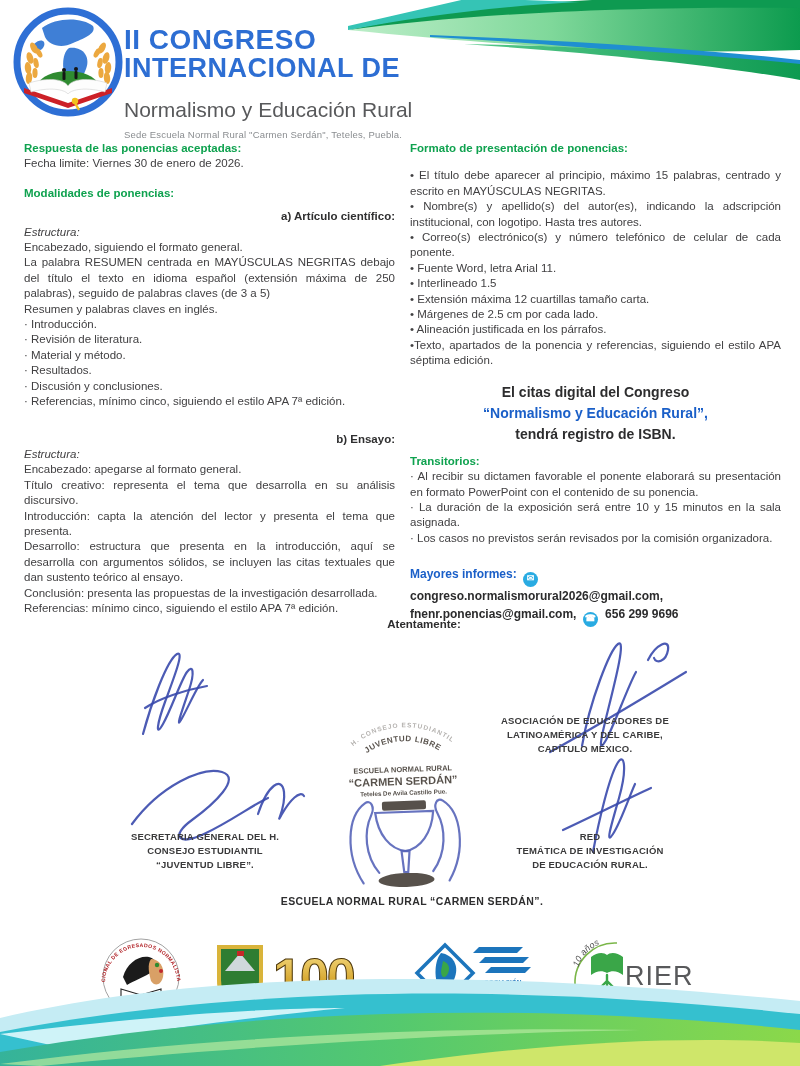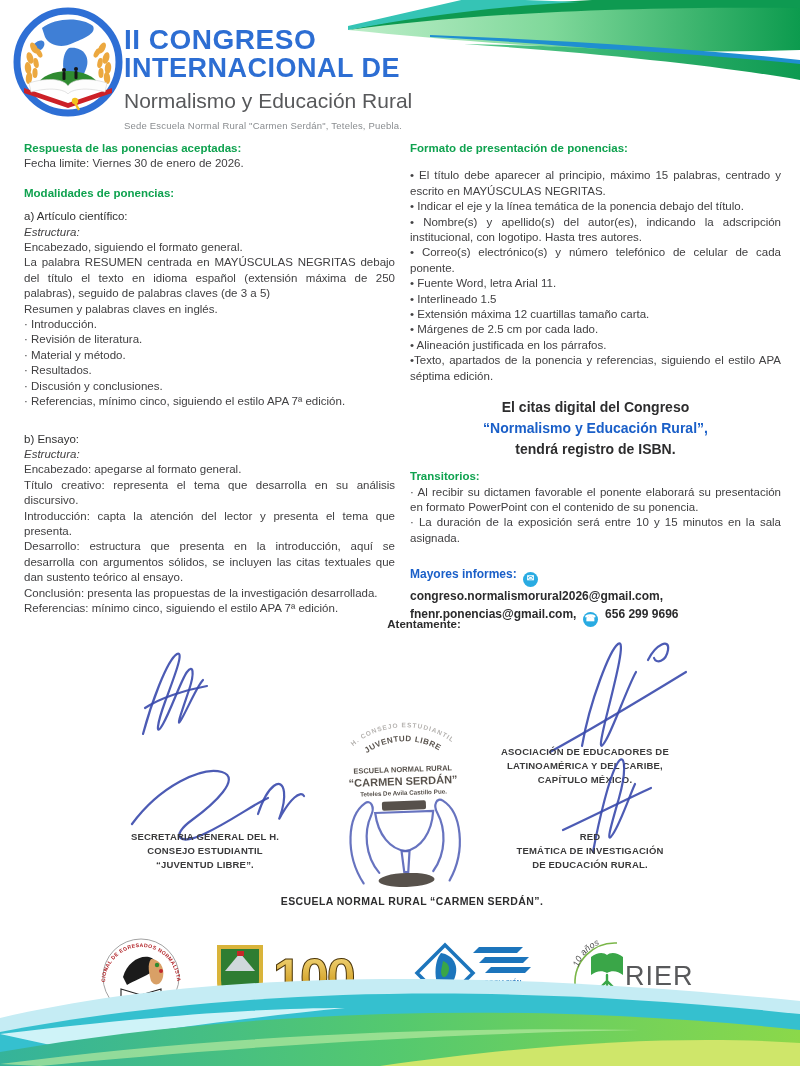--- a/index.html
+++ b/index.html
@@ -5,29 +5,29 @@
   html,body{margin:0;padding:0;}
   body{
     width:800px;height:1066px;position:relative;overflow:hidden;background:#ffffff;
     font-family:"Liberation Sans", sans-serif;color:#414042;
   }
   
   .logo-wrap{position:absolute;left:12px;top:4px;}
   .title-block{position:absolute;left:124px;top:26px;width:420px;}
   .title-l1{font-size:28px;font-weight:800;color:#2d6ed3;line-height:1.02;letter-spacing:.5px;}
   .title-l2{font-size:27px;font-weight:800;color:#2d6ed3;line-height:1.02;letter-spacing:.5px;}
-  .title-l3{font-size:21px;font-weight:400;color:#58595b;line-height:1.15;margin-top:7px;}
+  .title-l3{font-size:21px;font-weight:400;color:#58595b;line-height:1.15;margin-top:16px;}
   .title-sub{font-size:9.5px;color:#8a8d90;margin-top:7px;letter-spacing:.2px;}
   .swoosh-top{position:absolute;top:0;left:0;}
   .swoosh-bottom{position:absolute;bottom:0;left:0;}
   
   .columns{position:absolute;top:141px;left:24px;width:758px;display:flex;gap:15px;}
   .col{width:371px;font-size:11.5px;line-height:1.34;color:#414042;}
   .gh{color:#0fa24f;font-weight:700;}
-  .bh{font-weight:400;color:#2f2f30;}
+  .bh{font-weight:700;color:#2f2f30;text-align:right;}
   .it{font-style:italic;}
   .para{text-align:justify;}.mt8{margin-top:8px}.mt12{margin-top:12px}.mt14{margin-top:14px}.mt22{margin-top:22px}
   .isbn{text-align:center;font-weight:700;font-size:14px;line-height:1.5;margin:13px 6px 9px;color:#2d2d2e;}
   .isbn .blue{color:#1a5fc8;}
   .informes{font-weight:700;font-size:12px;margin-top:19px;color:#2b2b2c;line-height:1.55;}
   .informes .lbl{color:#1a5fc8;}
   .cicon{display:inline-flex;width:15px;height:15px;border-radius:50%;background:#29abe2;color:#fff;
          font-size:9px;align-items:center;justify-content:center;vertical-align:-3px;margin:0 4px 0 3px;}
   
   .sig-zone{position:absolute;top:618px;left:0;width:800px;height:332px;padding-left:24px;}
@@ -132,39 +132,39 @@
     <div class="para">Título creativo: representa el tema que desarrolla en su análisis discursivo.</div>
     <div class="para">Introducción: capta la atención del lector y presenta el tema que presenta.</div>
     <div class="para">Desarrollo: estructura que presenta en la introducción, aquí se desarrolla con argumentos sólidos, se incluyen las citas textuales que dan sustento teórico al ensayo.</div>
     <div class="para">Conclusión: presenta las propuestas de la investigación desarrollada.</div>
     <div class="para">Referencias: mínimo cinco, siguiendo el estilo APA 7ª edición.</div>
   </div>
 
   <div class="col">
     <div class="gh">Formato de presentación de ponencias:</div>
     <div class="para mt12">• El título debe aparecer al principio, máximo 15 palabras, centrado y escrito en MAYÚSCULAS NEGRITAS.</div>
-    <div class="para">• Indicar el eje y la línea temática de la ponencia debajo del título.</div>
     <div class="para">• Nombre(s) y apellido(s) del autor(es), indicando la adscripción institucional, con logotipo. Hasta tres autores.</div>
     <div class="para">• Correo(s) electrónico(s) y número telefónico de celular de cada ponente.</div>
     <div>• Fuente Word, letra Arial 11.</div>
     <div>• Interlineado 1.5</div>
     <div>• Extensión máxima 12 cuartillas tamaño carta.</div>
     <div>• Márgenes de 2.5 cm por cada lado.</div>
     <div>• Alineación justificada en los párrafos.</div>
     <div class="para">•Texto, apartados de la ponencia y referencias, siguiendo el estilo APA séptima edición.</div>
 
     <div class="isbn">
       <div>El citas digital del Congreso</div>
       <div class="blue">“Normalismo y Educación Rural”,</div>
       <div>tendrá registro de ISBN.</div>
     </div>
 
     <div class="gh">Transitorios:</div>
     <div class="para">· Al recibir su dictamen favorable el ponente elaborará su presentación en formato PowerPoint con el contenido de su ponencia.</div>
     <div class="para">· La duración de la exposición será entre 10 y 15 minutos en la sala asignada.</div>
+    <div class="para">· Los casos no previstos serán revisados por la comisión organizadora.</div>
 
     <div class="informes">
       <span class="lbl">Mayores informes:</span>
       <span class="cicon">✉</span>
       <span>congreso.normalismorural2026@gmail.com,</span><br>
       <span>fnenr.ponencias@gmail.com,</span>
       <span class="cicon">☎</span>
       <span>656 299 9696</span>
     </div>
   </div>
@@ -176,21 +176,21 @@
   <svg class="sig-svg" style="left:115px;top:28px;" width="110" height="95" viewBox="0 0 110 95">
     <path d="M28,88 C36,58 52,14 62,8 C70,4 58,34 50,56 C42,78 40,92 48,78 C56,64 66,34 72,26 C78,18 80,26 74,44 C68,62 60,84 66,74 C72,64 82,40 88,34"></path>
     <path d="M30,62 C45,52 70,44 92,40"></path>
   </svg>
 
   <svg class="sig-svg" style="left:520px;top:16px;" width="170" height="120" viewBox="0 0 170 120">
     <path d="M62,112 C70,66 90,16 98,10 C106,4 96,44 88,76 C80,108 78,120 86,106 C94,92 108,52 116,38"></path>
     <path d="M128,26 C136,10 150,4 148,16 C146,28 136,30 134,24"></path>
     <path d="M30,118 C70,96 130,60 166,38"></path>
   </svg>
-  <div class="sig-label" style="left:455px;top:127px;width:260px;">
+  <div class="sig-label" style="left:455px;top:96px;width:260px;">
     <div>ASOCIACIÓN DE EDUCADORES DE</div>
     <div>LATINOAMÉRICA Y DEL CARIBE,</div>
     <div>CAPÍTULO MÉXICO.</div>
   </div>
 
   <svg class="sig-svg" style="left:120px;top:138px;" width="200" height="95" viewBox="0 0 200 95">
     <path d="M12,68 C40,30 82,10 102,16 C122,22 94,48 72,64 C50,80 58,90 84,78 C110,66 134,48 148,42"></path>
     <path d="M138,58 C148,28 162,20 164,36 C166,52 154,72 162,58 C170,44 180,34 184,40"></path>
   </svg>
   <div class="sig-label" style="left:85px;top:212px;width:240px;">

